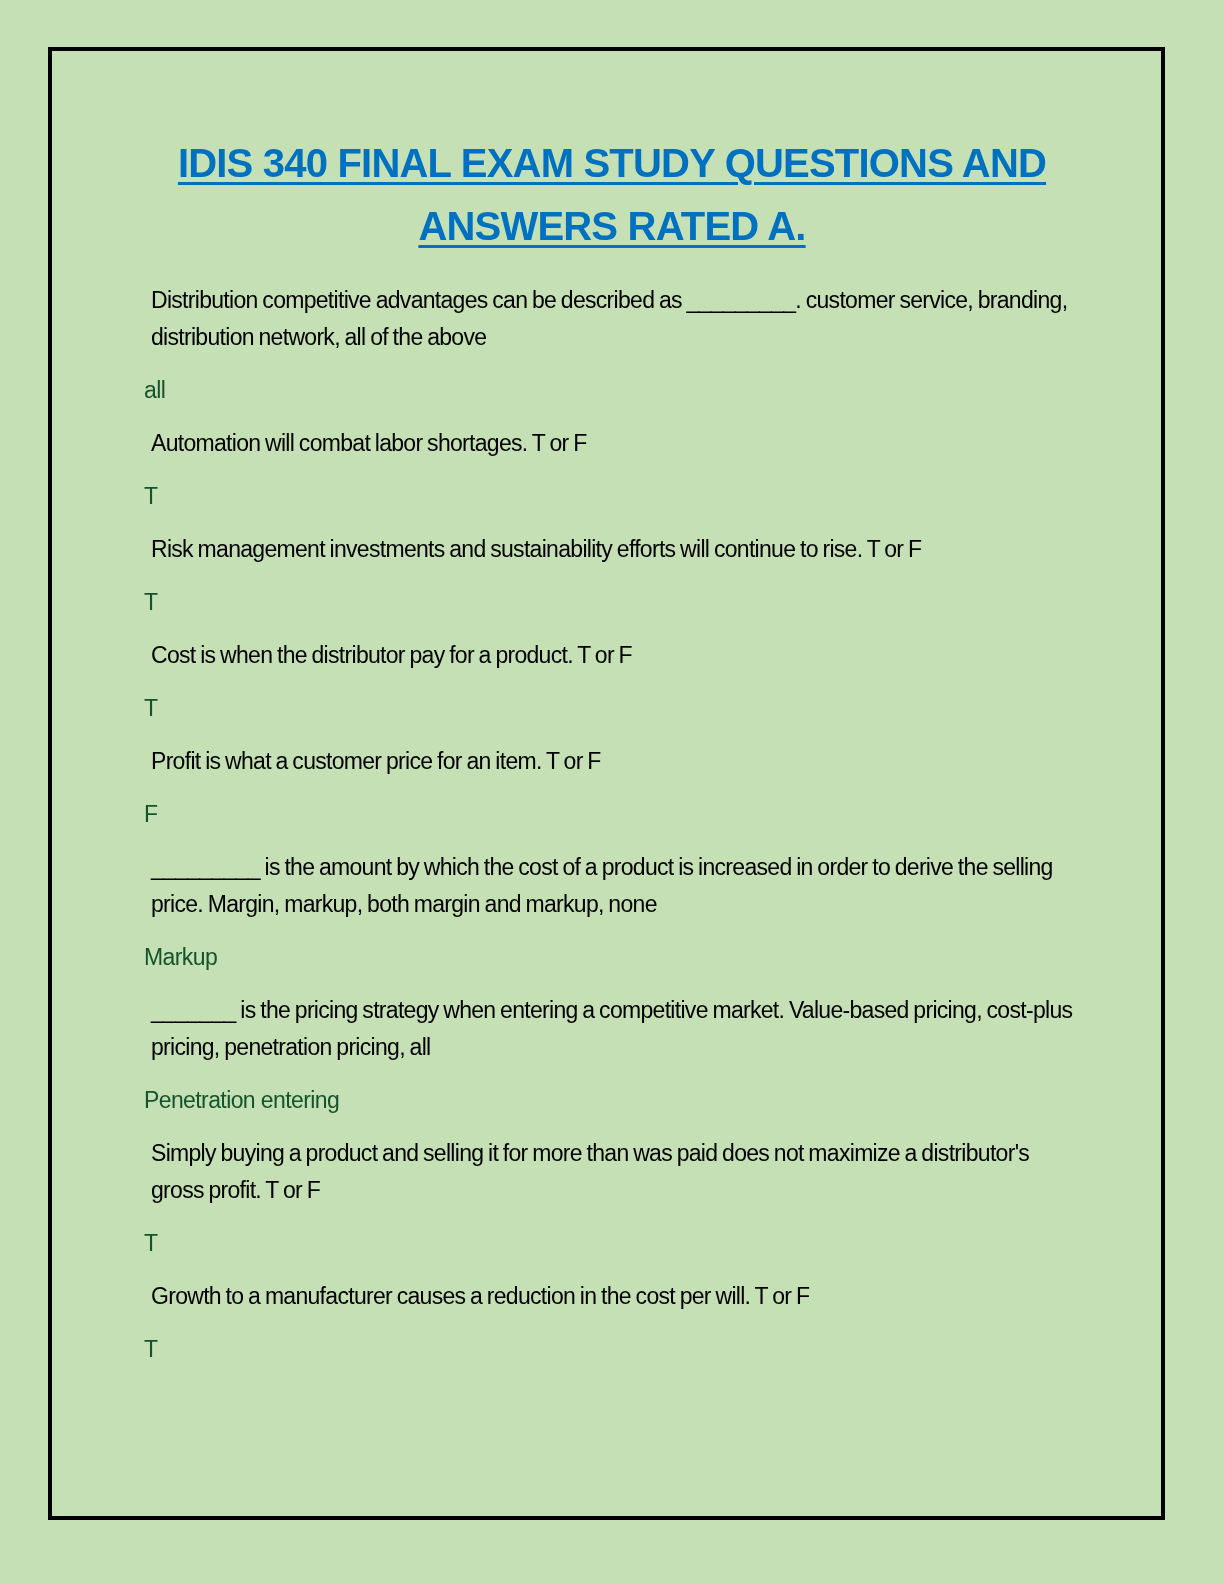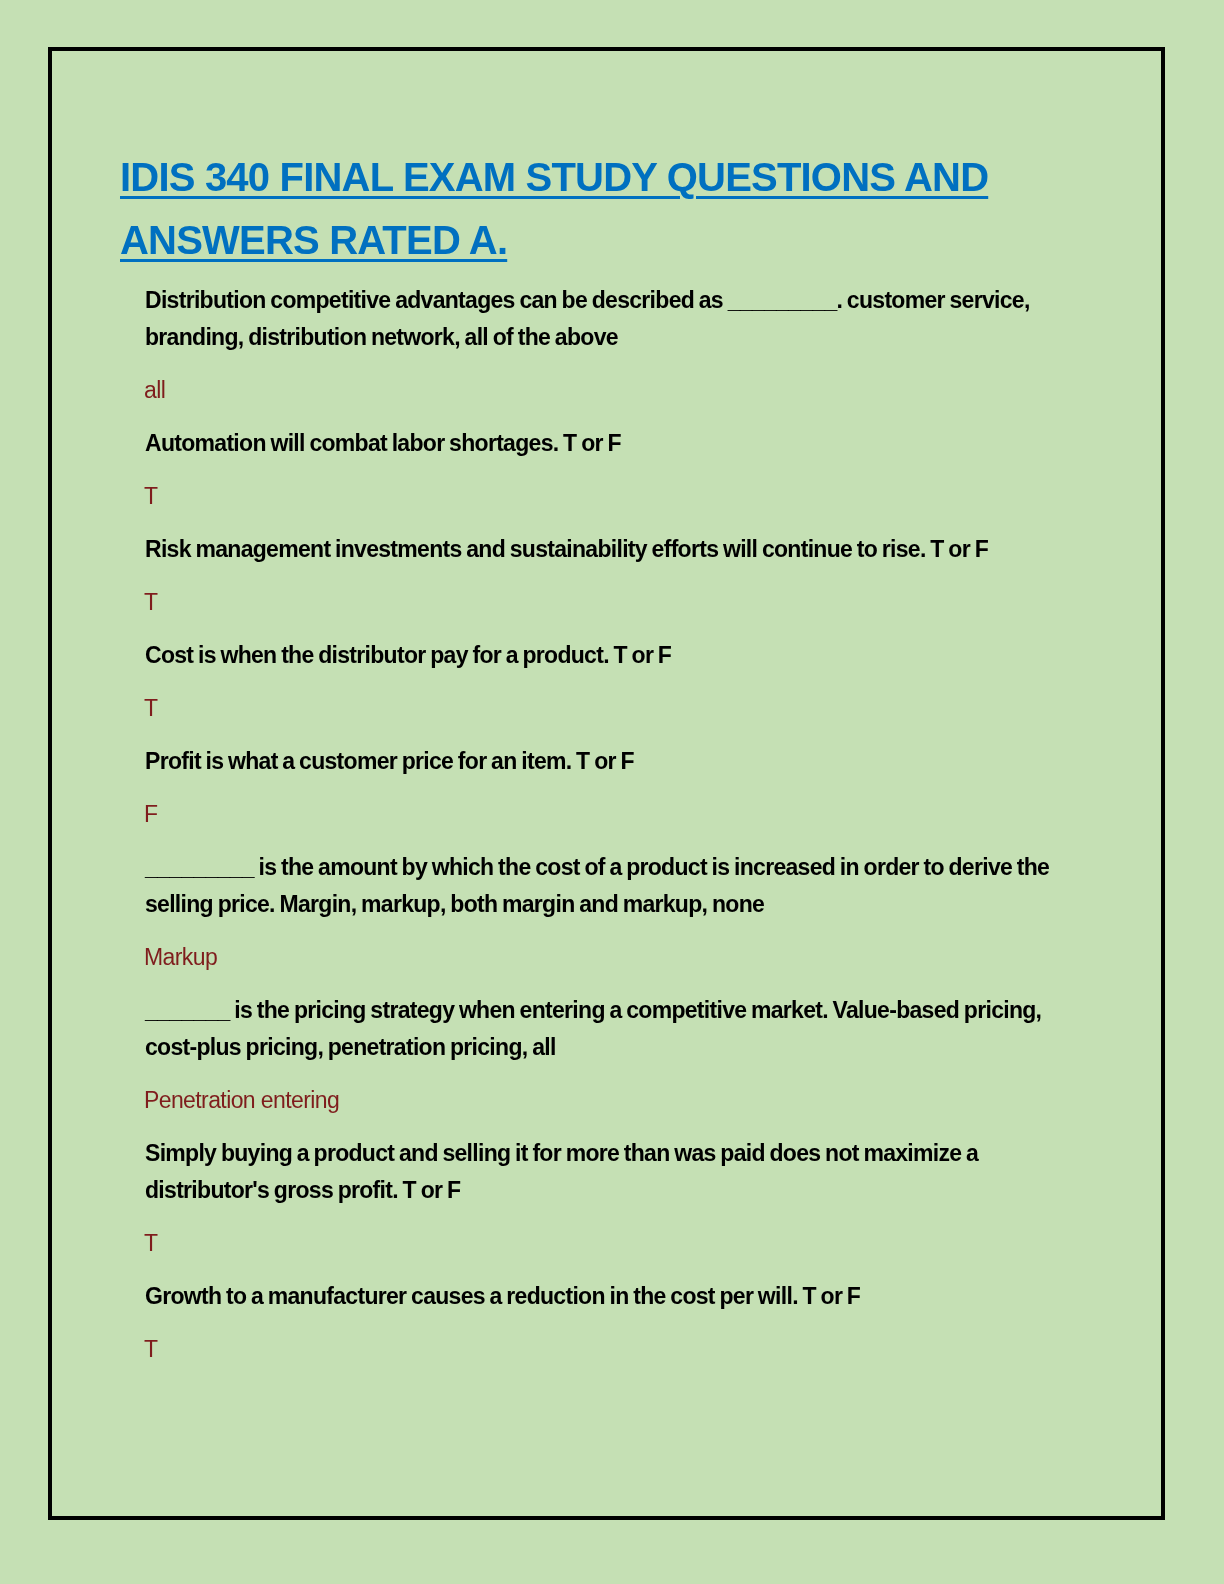--- a/index.html
+++ b/index.html
@@ -19,54 +19,54 @@
       left: 48px;
       top: 47px;
       width: 1109px;
       height: 1465px;
       border: 4px solid #000000;
     }
     .title {
       position: absolute;
       left: 120px;
       width: 984px;
-      top: 146px;
-      text-align: left;
+      top: 132px;
+      text-align: center;
       color: #0070c0;
       font-family: "Liberation Sans", sans-serif;
       font-weight: bold;
       font-size: 40px;
       line-height: 63px;
       letter-spacing: -0.8px;
     }
     .title span {
       text-decoration: underline;
       text-decoration-thickness: 3px;
       text-underline-offset: 5px;
     }
     .content {
       position: absolute;
       left: 144px;
       top: 282px;
       width: 940px;
     }
     .question {
-      font-weight: bold;
+      font-weight: normal;
       font-size: 23px;
       line-height: 37px;
       color: #000000;
       letter-spacing: -0.7px;
       word-spacing: -1px;
-      margin: 0 0 16px 1px;
+      margin: 0 0 16px 7px;
     }
     .answer {
       font-weight: normal;
       font-size: 23px;
       line-height: 37px;
-      color: #7f1d1d;
+      color: #14532d;
       letter-spacing: -0.6px;
       margin: 0 0 16px 0;
     }
   </style>
 </head>
 <body>
 
 <div class="page-border"></div>
 
 <div class="title">

